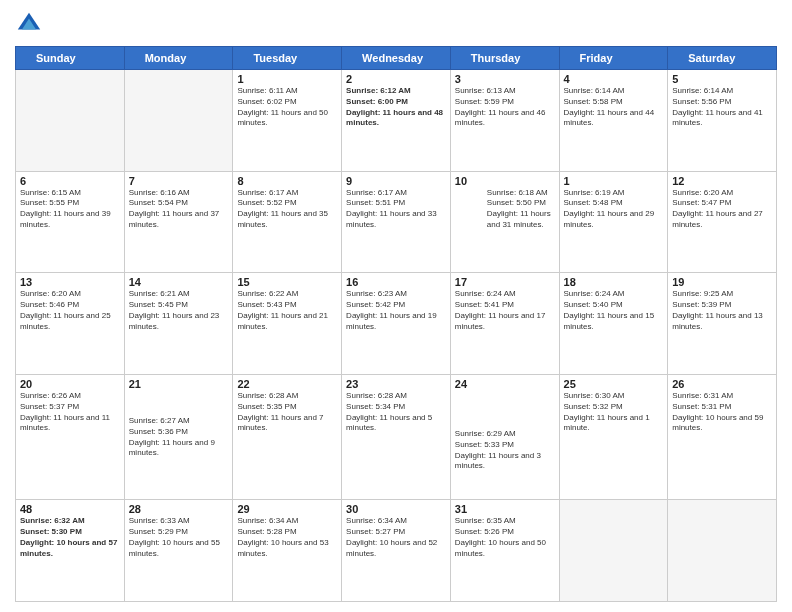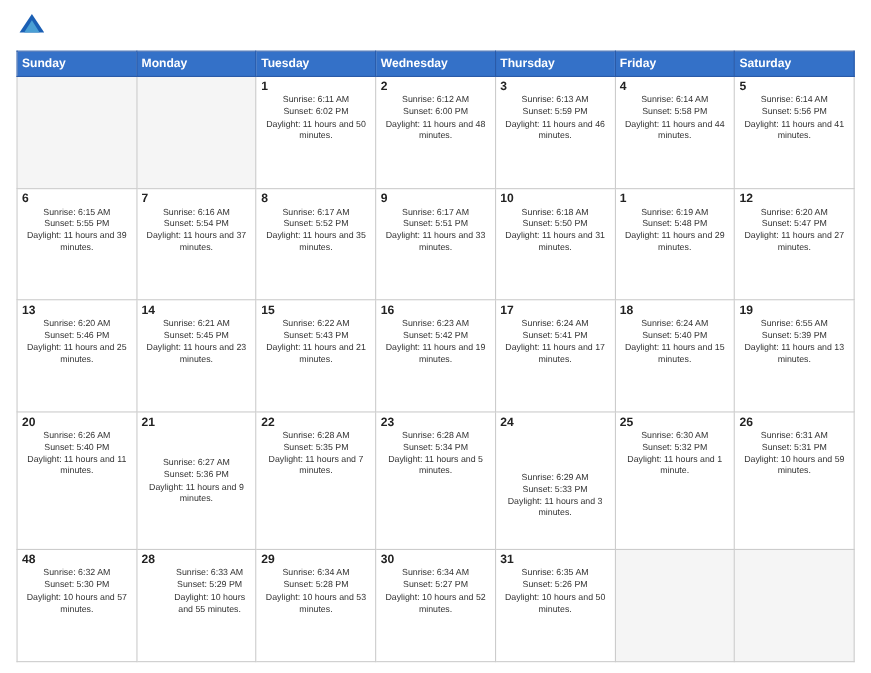--- a/index.html
+++ b/index.html
@@ -65,21 +65,21 @@
       flex: 1;
       border-collapse: collapse;
       width: 100%;
       table-layout: fixed;
     }
     .calendar th {
       background: #3471c8;
       color: #fff;
       font-size: 11px;
       font-weight: bold;
-      padding: 5px 4px;
+      padding: 5px 20px;
       text-align: left;
       border: 1px solid #2a5aa8;
     }
     .calendar td {
       border: 1px solid #ccc;
       vertical-align: top;
       padding: 3px 4px;
       font-size: 8.5px;
       color: #222;
       background: #fff;
@@ -92,21 +92,20 @@
       font-size: 11px;
       font-weight: bold;
       color: #222;
       display: block;
       margin-bottom: 1px;
     }
     .cell-text {
       font-size: 8px;
       line-height: 1.35;
       color: #333;
-      text-align: center;
     }
   </style>
 </head>
 <body>
 
 <div class="page">
   <div class="header">
     <div class="logo">
       <svg class="logo-icon" viewBox="0 0 40 40">
         <polygon points="20,4 36,28 4,28" fill="#1a5fb4"></polygon>
@@ -140,21 +139,21 @@
           <td class="empty"></td>
           <td class="empty"></td>
           <td>
             <span class="day-number">1</span>
             <div class="cell-text" style="white-space: pre-line;">Sunrise: 6:11 AM
 Sunset: 6:02 PM
 Daylight: 11 hours and 50 minutes.</div>
           </td>
           <td>
             <span class="day-number">2</span>
-            <div class="cell-text" style="white-space: pre-line;">Sunrise: 6:12 AM
+            <div class="cell-text" style="white-space: pre-line; font-weight: bold;">Sunrise: 6:12 AM
 Sunset: 6:00 PM
 Daylight: 11 hours and 48 minutes.</div>
           </td>
           <td>
             <span class="day-number">3</span>
             <div class="cell-text" style="white-space: pre-line;">Sunrise: 6:13 AM
 Sunset: 5:59 PM
 Daylight: 11 hours and 46 minutes.</div>
           </td>
           <td>
@@ -190,21 +189,21 @@
 Daylight: 11 hours and 35 minutes.</div>
           </td>
           <td>
             <span class="day-number">9</span>
             <div class="cell-text" style="white-space: pre-line;">Sunrise: 6:17 AM
 Sunset: 5:51 PM
 Daylight: 11 hours and 33 minutes.</div>
           </td>
           <td>
             <span class="day-number">10</span>
-            <div class="cell-text" style="white-space: pre-line;">Sunrise: 6:18 AM
+            <div class="cell-text" style="white-space: pre-line; margin-left: 32px;">Sunrise: 6:18 AM
 Sunset: 5:50 PM
 Daylight: 11 hours and 31 minutes.</div>
           </td>
           <td>
             <span class="day-number">1</span>
             <div class="cell-text" style="white-space: pre-line;">Sunrise: 6:19 AM
 Sunset: 5:48 PM
 Daylight: 11 hours and 29 minutes.</div>
           </td>
           <td>
@@ -246,30 +245,30 @@
 Daylight: 11 hours and 17 minutes.</div>
           </td>
           <td>
             <span class="day-number">18</span>
             <div class="cell-text" style="white-space: pre-line;">Sunrise: 6:24 AM
 Sunset: 5:40 PM
 Daylight: 11 hours and 15 minutes.</div>
           </td>
           <td>
             <span class="day-number">19</span>
-            <div class="cell-text" style="white-space: pre-line;">Sunrise: 6:55 AM
+            <div class="cell-text" style="white-space: pre-line;">Sunrise: 9:25 AM
 Sunset: 5:39 PM
 Daylight: 11 hours and 13 minutes.</div>
           </td>
         </tr>
         <tr>
           <td>
             <span class="day-number">20</span>
             <div class="cell-text" style="white-space: pre-line;">Sunrise: 6:26 AM
-Sunset: 5:40 PM
+Sunset: 5:37 PM
 Daylight: 11 hours and 11 minutes.</div>
           </td>
           <td>
             <span class="day-number">21</span>
             <div class="cell-text" style="white-space: pre-line; margin-top: 26px;">Sunrise: 6:27 AM
 Sunset: 5:36 PM
 Daylight: 11 hours and 9 minutes.</div>
           </td>
           <td>
             <span class="day-number">22</span>
@@ -298,27 +297,27 @@
           <td>
             <span class="day-number">26</span>
             <div class="cell-text" style="white-space: pre-line;">Sunrise: 6:31 AM
 Sunset: 5:31 PM
 Daylight: 10 hours and 59 minutes.</div>
           </td>
         </tr>
         <tr>
           <td>
             <span class="day-number">48</span>
-            <div class="cell-text" style="white-space: pre-line;">Sunrise: 6:32 AM
+            <div class="cell-text" style="white-space: pre-line; font-weight: bold;">Sunrise: 6:32 AM
 Sunset: 5:30 PM
 Daylight: 10 hours and 57 minutes.</div>
           </td>
           <td>
             <span class="day-number">28</span>
-            <div class="cell-text" style="white-space: pre-line; margin-left: 24px;">Sunrise: 6:33 AM
+            <div class="cell-text" style="white-space: pre-line;">Sunrise: 6:33 AM
 Sunset: 5:29 PM
 Daylight: 10 hours and 55 minutes.</div>
           </td>
           <td>
             <span class="day-number">29</span>
             <div class="cell-text" style="white-space: pre-line;">Sunrise: 6:34 AM
 Sunset: 5:28 PM
 Daylight: 10 hours and 53 minutes.</div>
           </td>
           <td>

